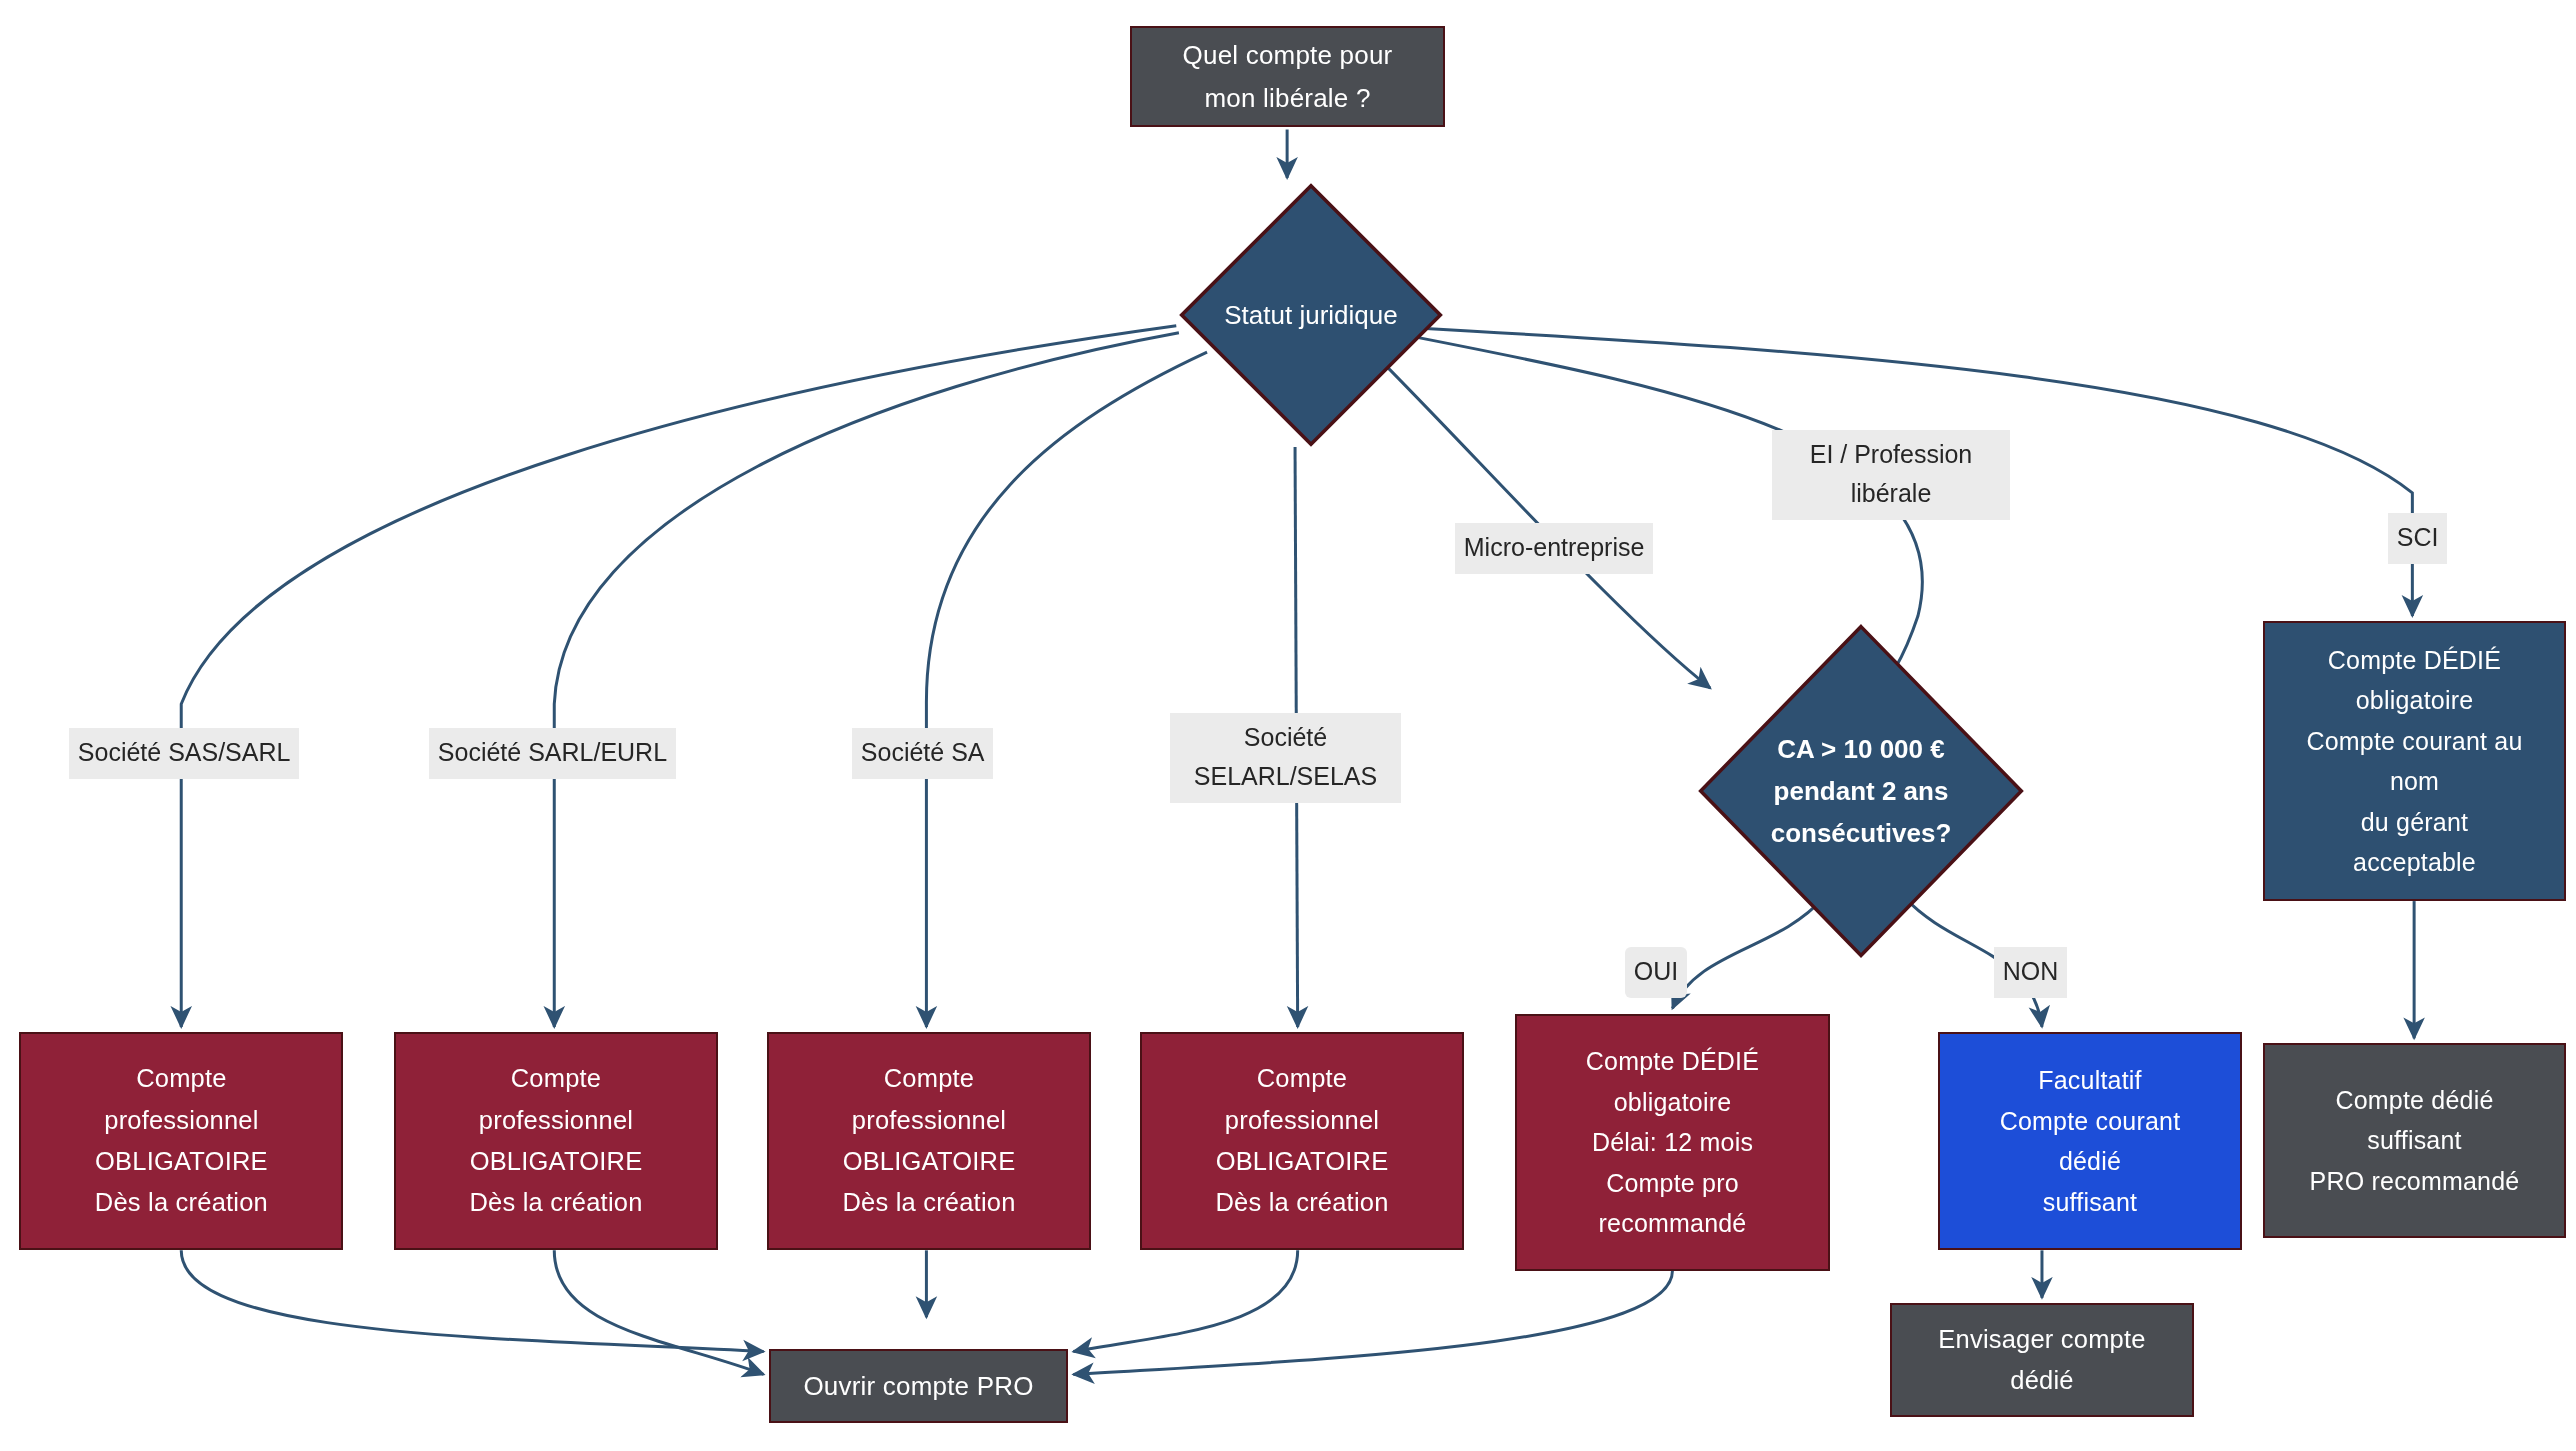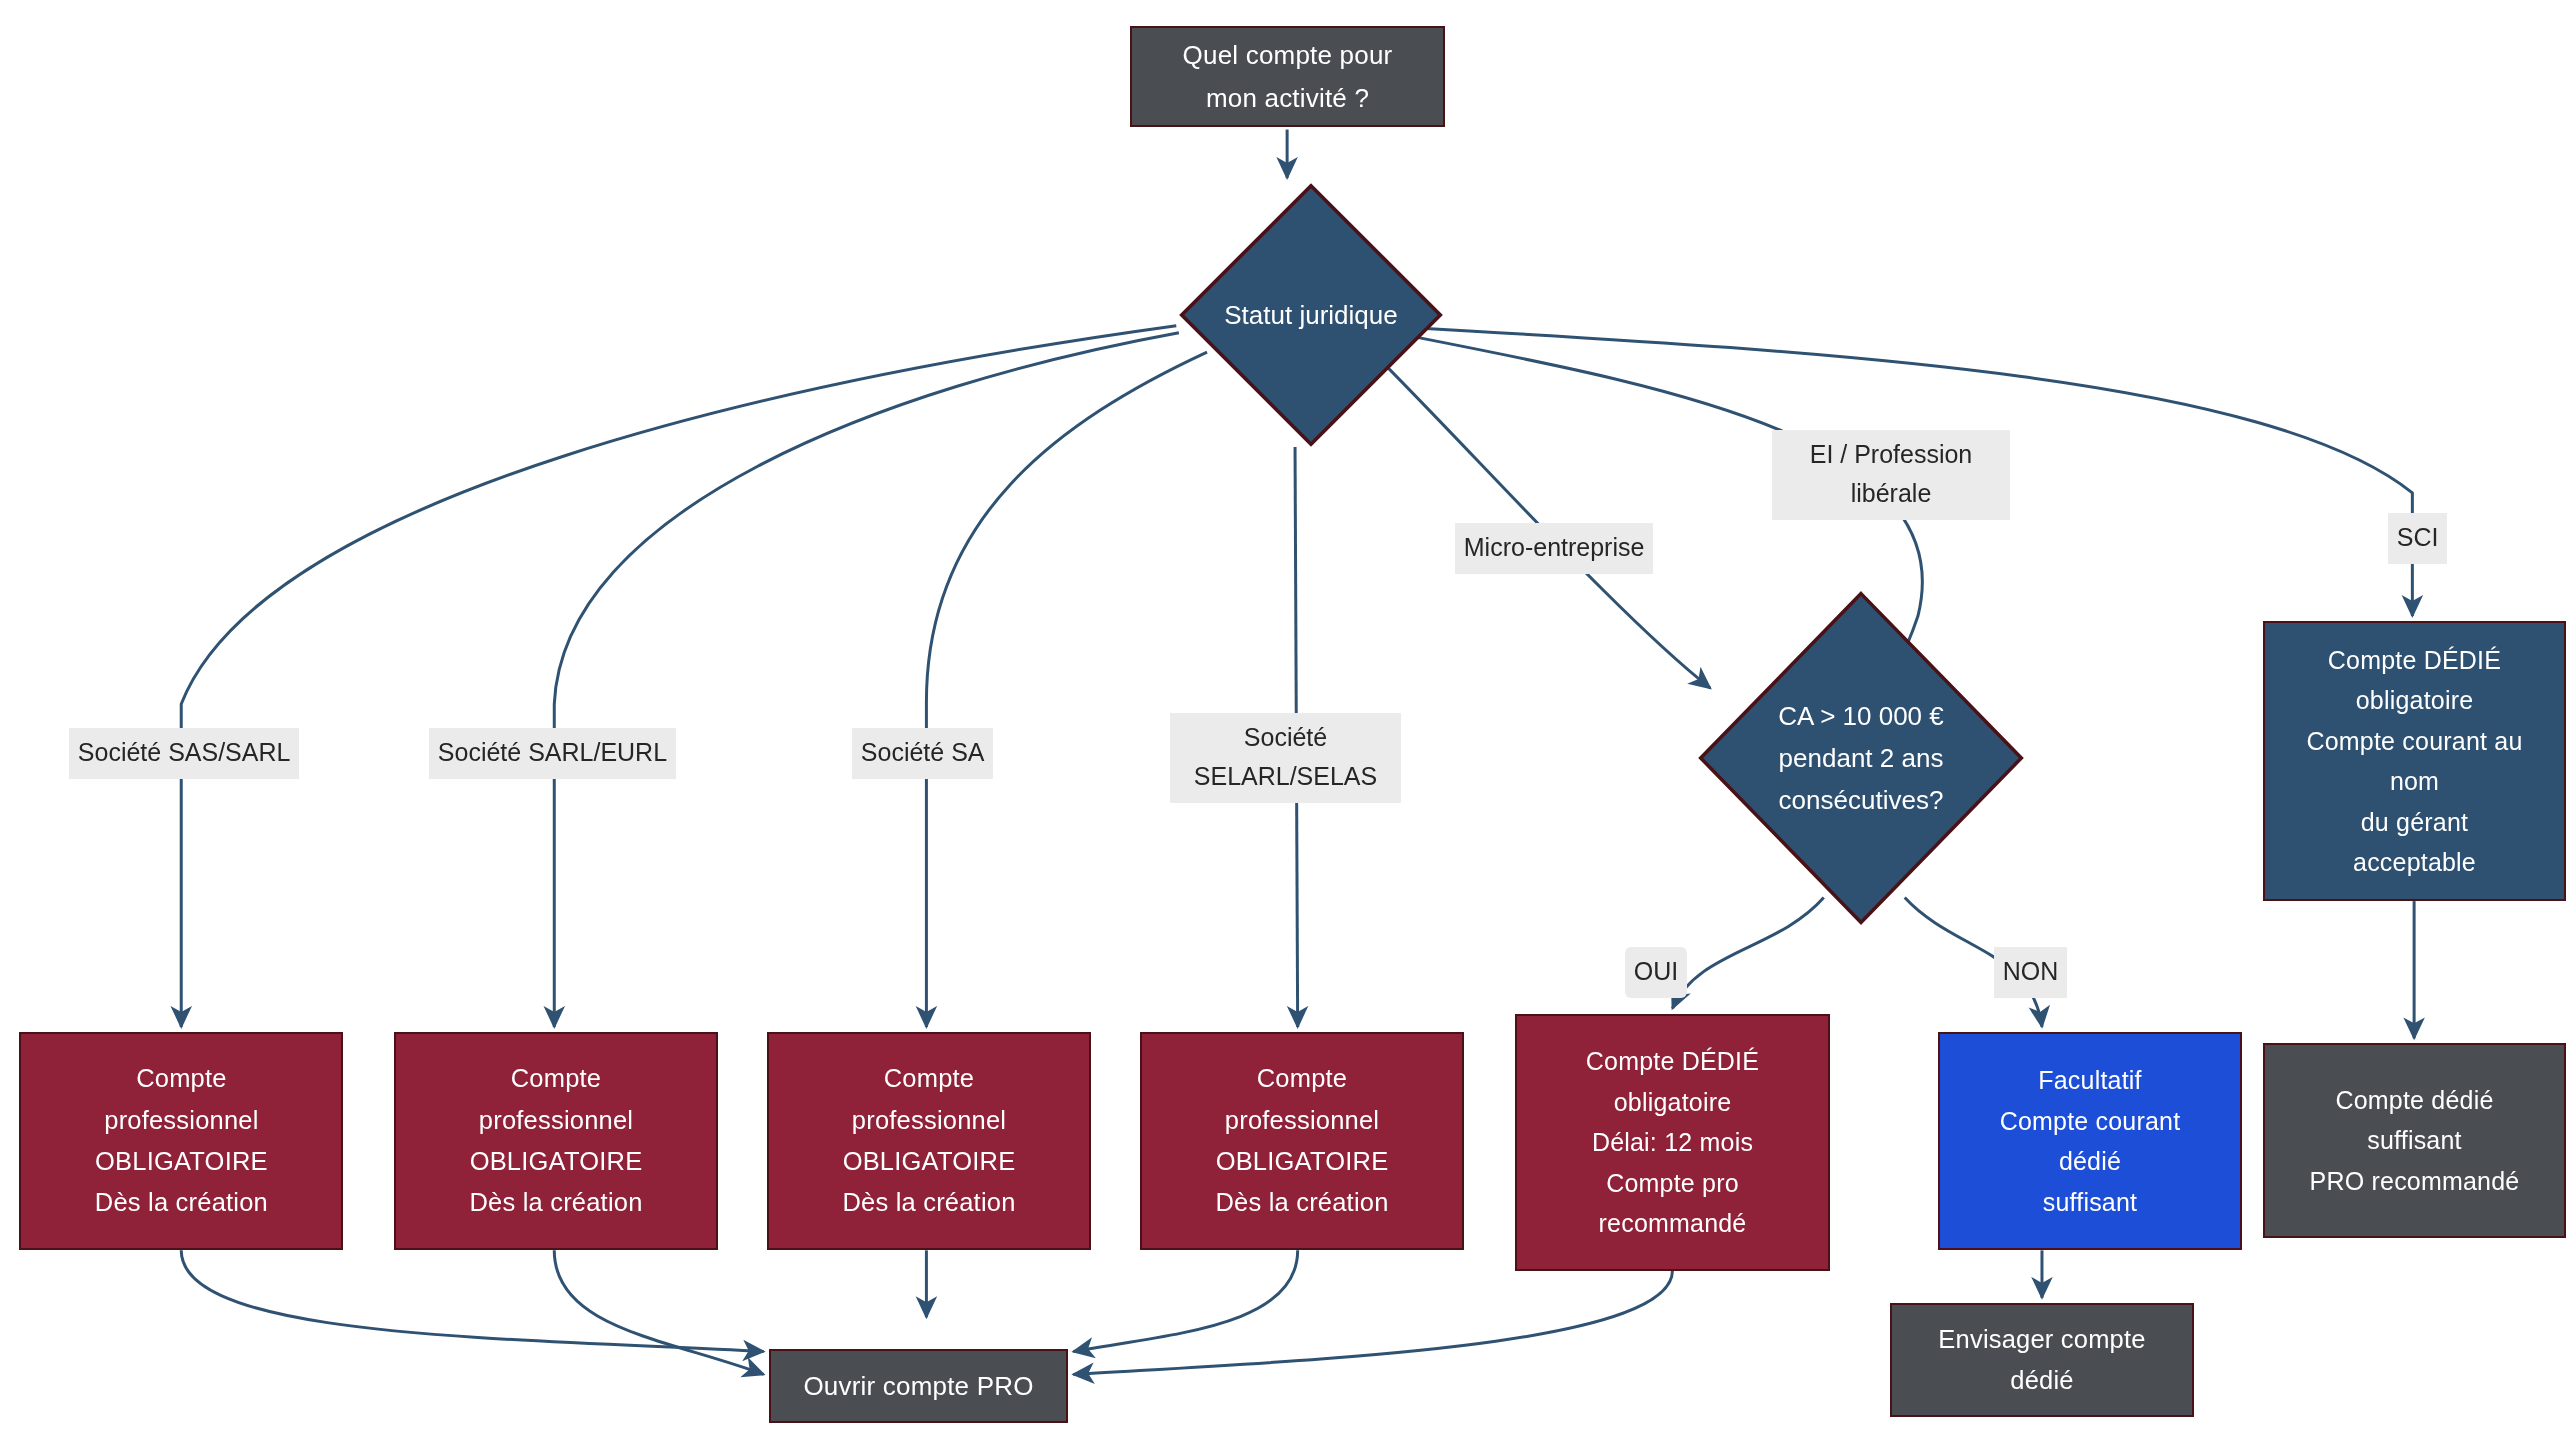--- a/index.html
+++ b/index.html
@@ -123,33 +123,33 @@
       <path d="M 206 1421 C 206 1520 560 1520 868 1536"></path>
       <path d="M 630 1421 C 630 1510 760 1522 868 1562"></path>
       <path d="M 1053 1421 L 1053 1497"></path>
       <path d="M 1475 1421 C 1475 1508 1330 1516 1220 1536"></path>
       <path d="M 1901 1444 C 1901 1530 1500 1545 1220 1562"></path>
     </g>
   </svg>
 
   <div class="node gray" style="left:1130px; top:26px; width:315px; height:101px; font-size:26px;">
     <span class="ln">Quel compte pour</span>
-    <span class="ln">mon activité ?</span>
+    <span class="ln">mon libérale ?</span>
   </div>
 
   <div class="diamond" style="left:1179px; top:183px; width:264px; height:264px;">
     <svg class="shape" viewBox="0 0 300 300" preserveAspectRatio="none">
       <polygon points="150,3 297,150 150,297 3,150" fill="#2E5071" stroke="#4A1116" stroke-width="4"></polygon>
     </svg>
     <div class="dlabel" style="font-size:26px;">
       <span class="ln">Statut juridique</span>
     </div>
   </div>
 
-  <div class="diamond" style="left:1698px; top:591px; width:326px; height:334px;">
+  <div class="diamond" style="left:1698px; top:624px; width:326px; height:334px;font-weight:bold;">
     <svg class="shape" viewBox="0 0 370 380" preserveAspectRatio="none">
       <polygon points="185,3 367,190 185,377 3,190" fill="#2E5071" stroke="#4A1116" stroke-width="4"></polygon>
     </svg>
     <div class="dlabel" style="font-size:26px;">
       <span class="ln">CA &gt; 10 000 €</span>
       <span class="ln">pendant 2 ans</span>
       <span class="ln">consécutives?</span>
     </div>
   </div>
 

